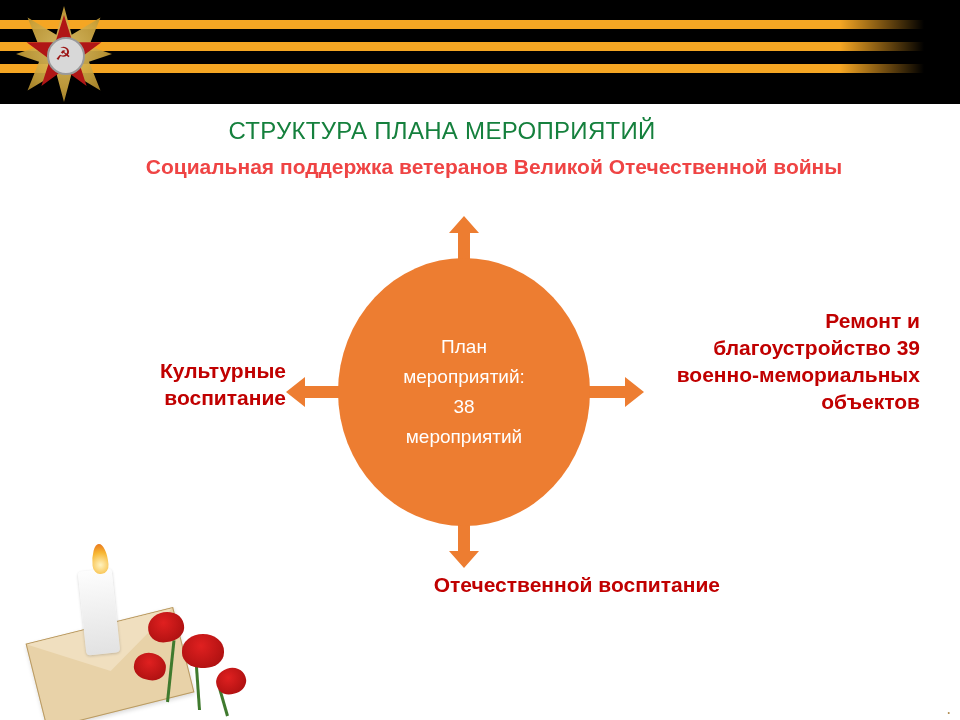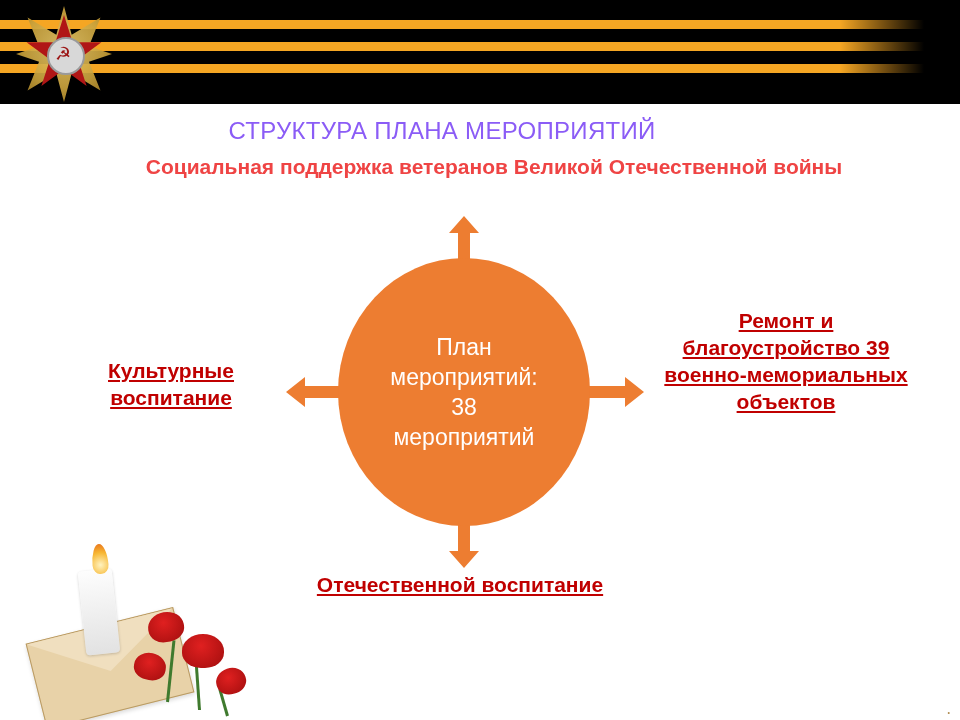--- a/index.html
+++ b/index.html
@@ -96,21 +96,21 @@
   }
 
   
   .title-main {
     position: absolute;
     left: 0;
     top: 117px;
     width: 860px;
     text-align: center;
     font-size: 24px;
-    color: #8b5cf6;
+    color: #15803d;
     letter-spacing: .3px;
     padding-left: 24px;
     box-sizing: border-box;
   }
   .title-sub {
     position: absolute;
     left: 0;
     top: 152px;
     width: 960px;
     text-align: center;
@@ -131,21 +131,21 @@
     height: 268px;
     border-radius: 50%;
     background: #ED7D31;
     display: flex;
     align-items: center;
     justify-content: center;
     text-align: center;
   }
   .hub-label {
     color: #ffffff;
-    font-size: 23px;
+    font-size: 19px;
     line-height: 30px;
     white-space: pre-line;
   }
 
   
   .arrow {
     position: absolute;
   }
   .arrow-up    { left: 449px; top: 216px;  width: 30px; height: 46px; }
   .arrow-down  { left: 449px; top: 522px;  width: 30px; height: 46px; }
@@ -154,22 +154,21 @@
 
   .arrow svg { display: block; }
 
   
   .branch {
     position: absolute;
     color: #c00000;
     font-weight: bold;
     font-size: 21px;
     line-height: 27px;
-    text-align: center;
-    text-decoration: underline;
+    text-align: right;
   }
   .branch-left  { left: 56px;  top: 357px; width: 230px; }
   .branch-right { left: 652px; top: 307px; width: 268px; }
   .branch-down  { left: 200px; top: 571px; width: 520px; }
 
   
   .flowers {
     position: absolute;
     left: 30px;
     bottom: 0;

